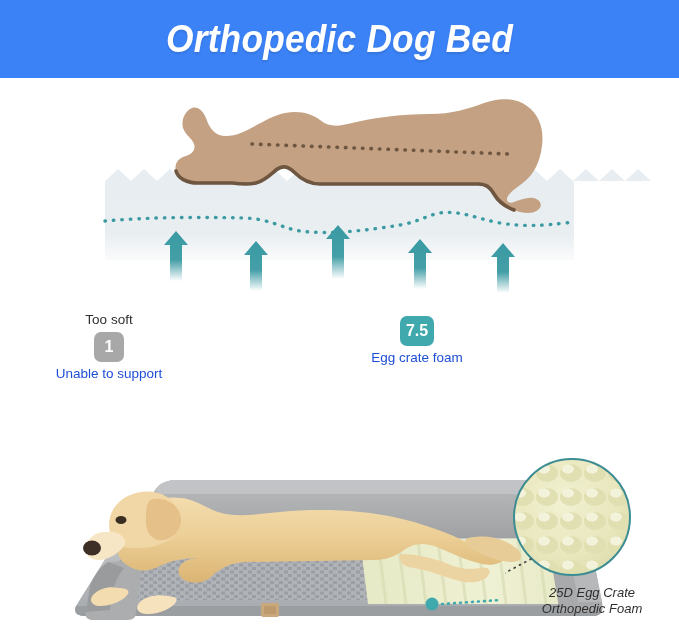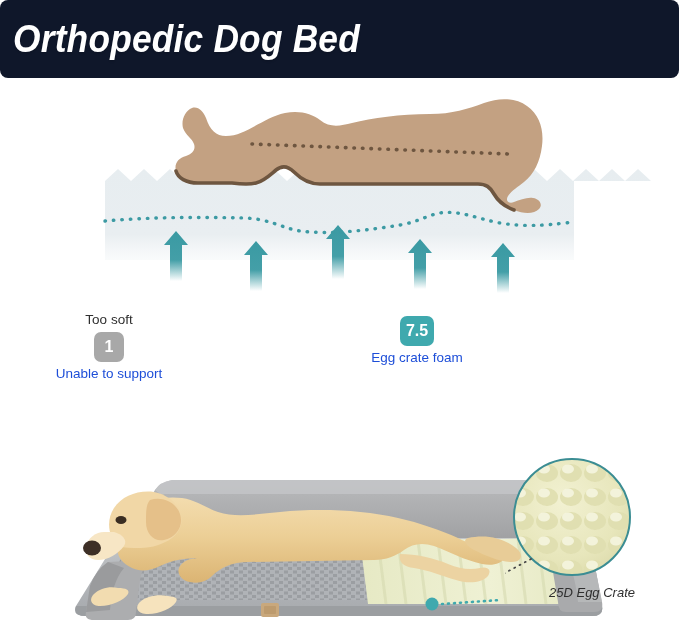--- a/index.html
+++ b/index.html
@@ -14,25 +14,24 @@
     overflow: hidden;
     font-family: "Liberation Sans", sans-serif;
     -webkit-font-smoothing: antialiased;
   }
 
   
   .banner {
     position: absolute;
     left: 0; top: 0;
     width: 679px; height: 78px;
-    background: #0f172a;
+    background: #3b82f6;
     display: flex;
     align-items: center;
-    justify-content: flex-start;
-    border-radius: 8px;
+    justify-content: center;
   }
   .banner-title {
     color: #ffffff;
     font-size: 38px;
     font-weight: 700;
     font-style: italic;
     letter-spacing: 0.2px;
     transform: scaleX(0.93);
     text-shadow: 0 2px 2px rgba(0,0,0,0.10);
     white-space: nowrap;
@@ -434,14 +433,15 @@
         <ellipse cx="111" cy="110" rx="6" ry="4.5"></ellipse>
       </g>
     </g>
     <circle cx="67" cy="62" r="58" fill="none" stroke="#3b8d93" stroke-width="2"></circle>
 
     <path d="M26 104 L-60 150" stroke="#4a4a4a" stroke-width="1.8" stroke-linecap="round" stroke-dasharray="1 5" fill="none"></path>
   </svg>
 
   <div class="callout-caption">
     <div>25D Egg Crate</div>
+    <div>Orthopedic Foam</div>
   </div>
 </div>
 
 </body></html>

